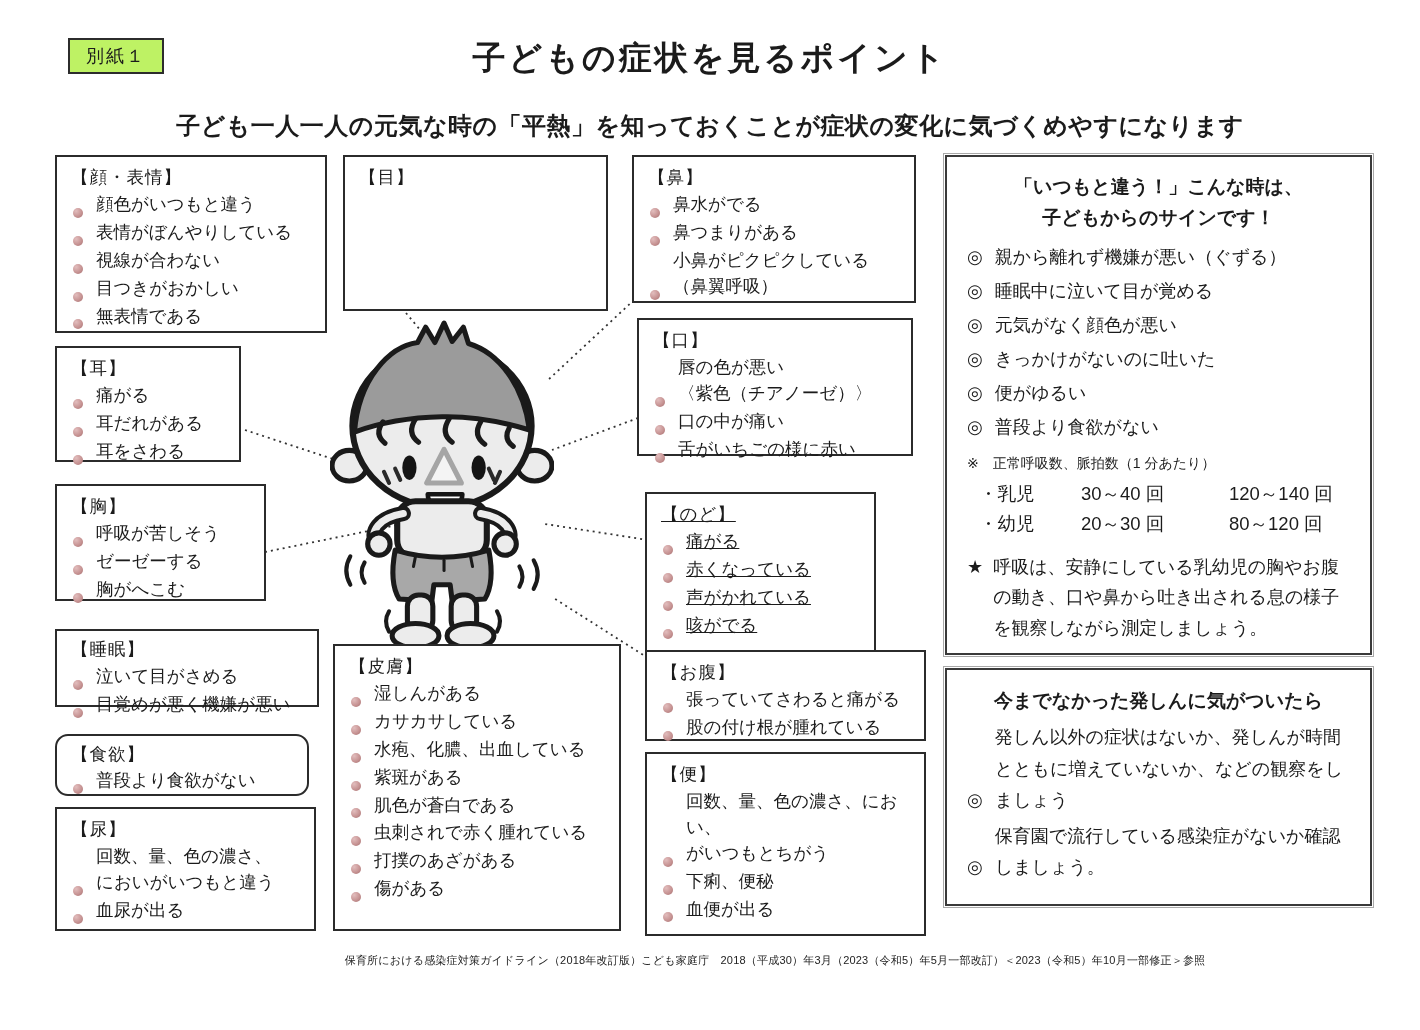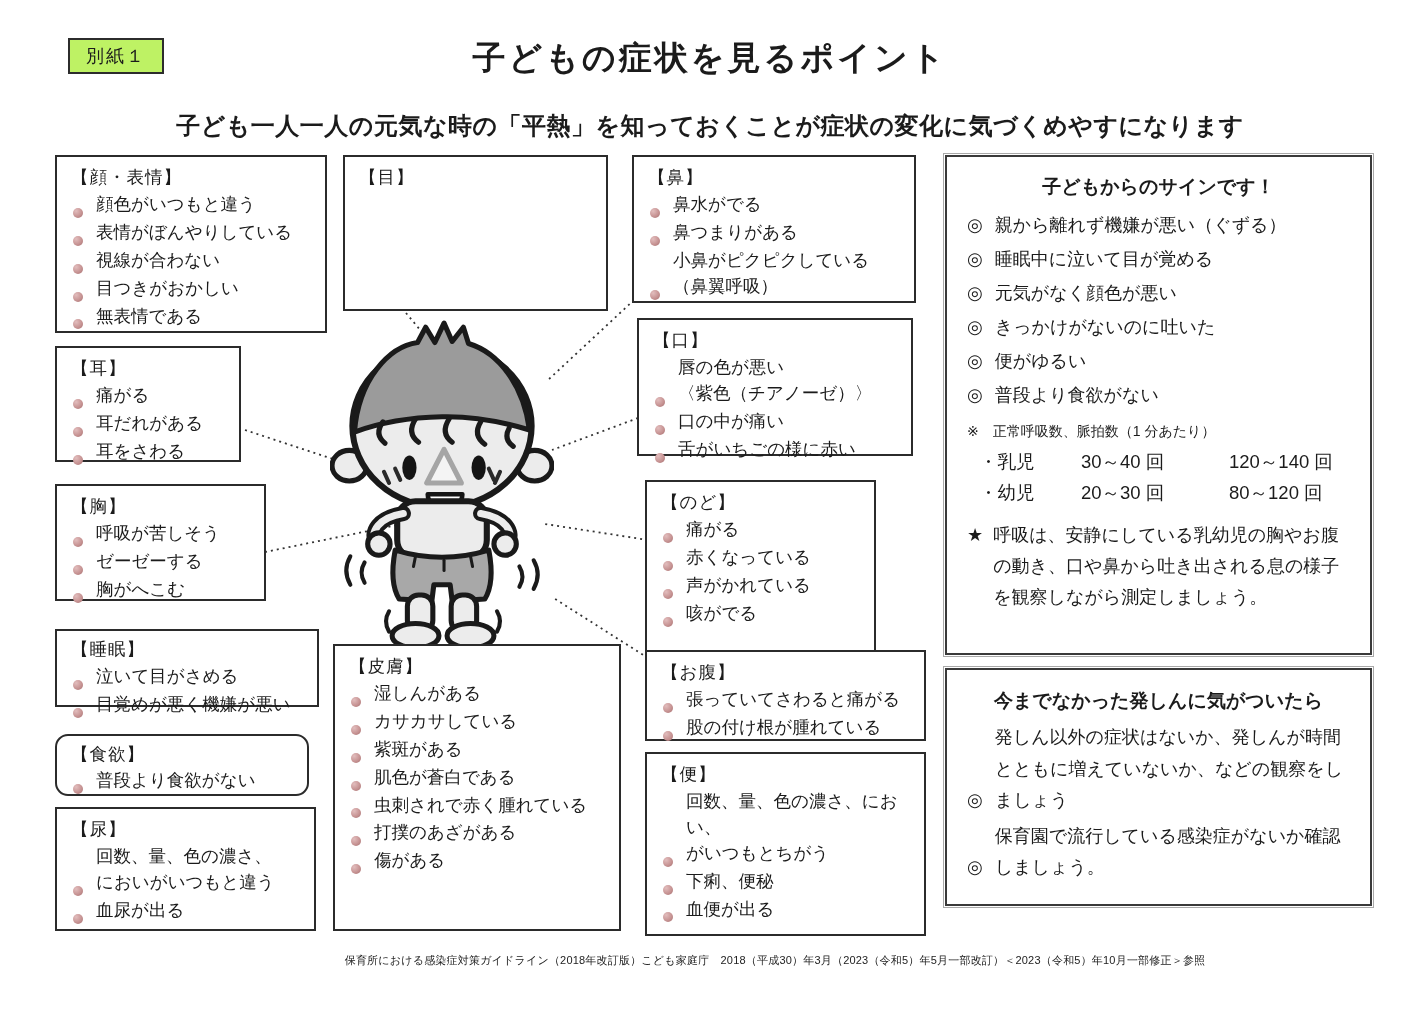--- a/index.html
+++ b/index.html
@@ -254,21 +254,21 @@
         </div>
         <div class="item">
           <span class="bead"></span>
           <div class="itext">
             <div>胸がへこむ</div>
           </div>
         </div>
       </div>
   </div>
 
-  <div class="sbox" style="left:645px;top:480px;width:231px;height:174px;">
+  <div class="sbox" style="left:645px;top:492px;width:231px;height:174px;text-decoration:underline;">
     <div class="btitle">【のど】</div>
     <div>
         <div class="item">
           <span class="bead"></span>
           <div class="itext">
             <div>痛がる</div>
           </div>
         </div>
         <div class="item">
           <span class="bead"></span>
@@ -350,20 +350,26 @@
         </div>
         <div class="item">
           <span class="bead"></span>
           <div class="itext">
             <div>カサカサしている</div>
           </div>
         </div>
         <div class="item">
           <span class="bead"></span>
           <div class="itext">
+            <div>水疱、化膿、出血している</div>
+          </div>
+        </div>
+        <div class="item">
+          <span class="bead"></span>
+          <div class="itext">
             <div>紫斑がある</div>
           </div>
         </div>
         <div class="item">
           <span class="bead"></span>
           <div class="itext">
             <div>肌色が蒼白である</div>
           </div>
         </div>
         <div class="item">
@@ -426,20 +432,21 @@
           <span class="bead"></span>
           <div class="itext">
             <div>血便が出る</div>
           </div>
         </div>
       </div>
   </div>
 
   <div class="frame" style="left:945px;top:155px;width:427px;height:500px;">
     <div class="sign-title">
+      <div>「いつもと違う！」こんな時は、</div>
       <div>子どもからのサインです！</div>
     </div>
     <div>
         <div class="item">
           <span class="dmark">◎</span>
           <div class="itext">
             <div>親から離れず機嫌が悪い（ぐずる）</div>
           </div>
         </div>
         <div class="item">

